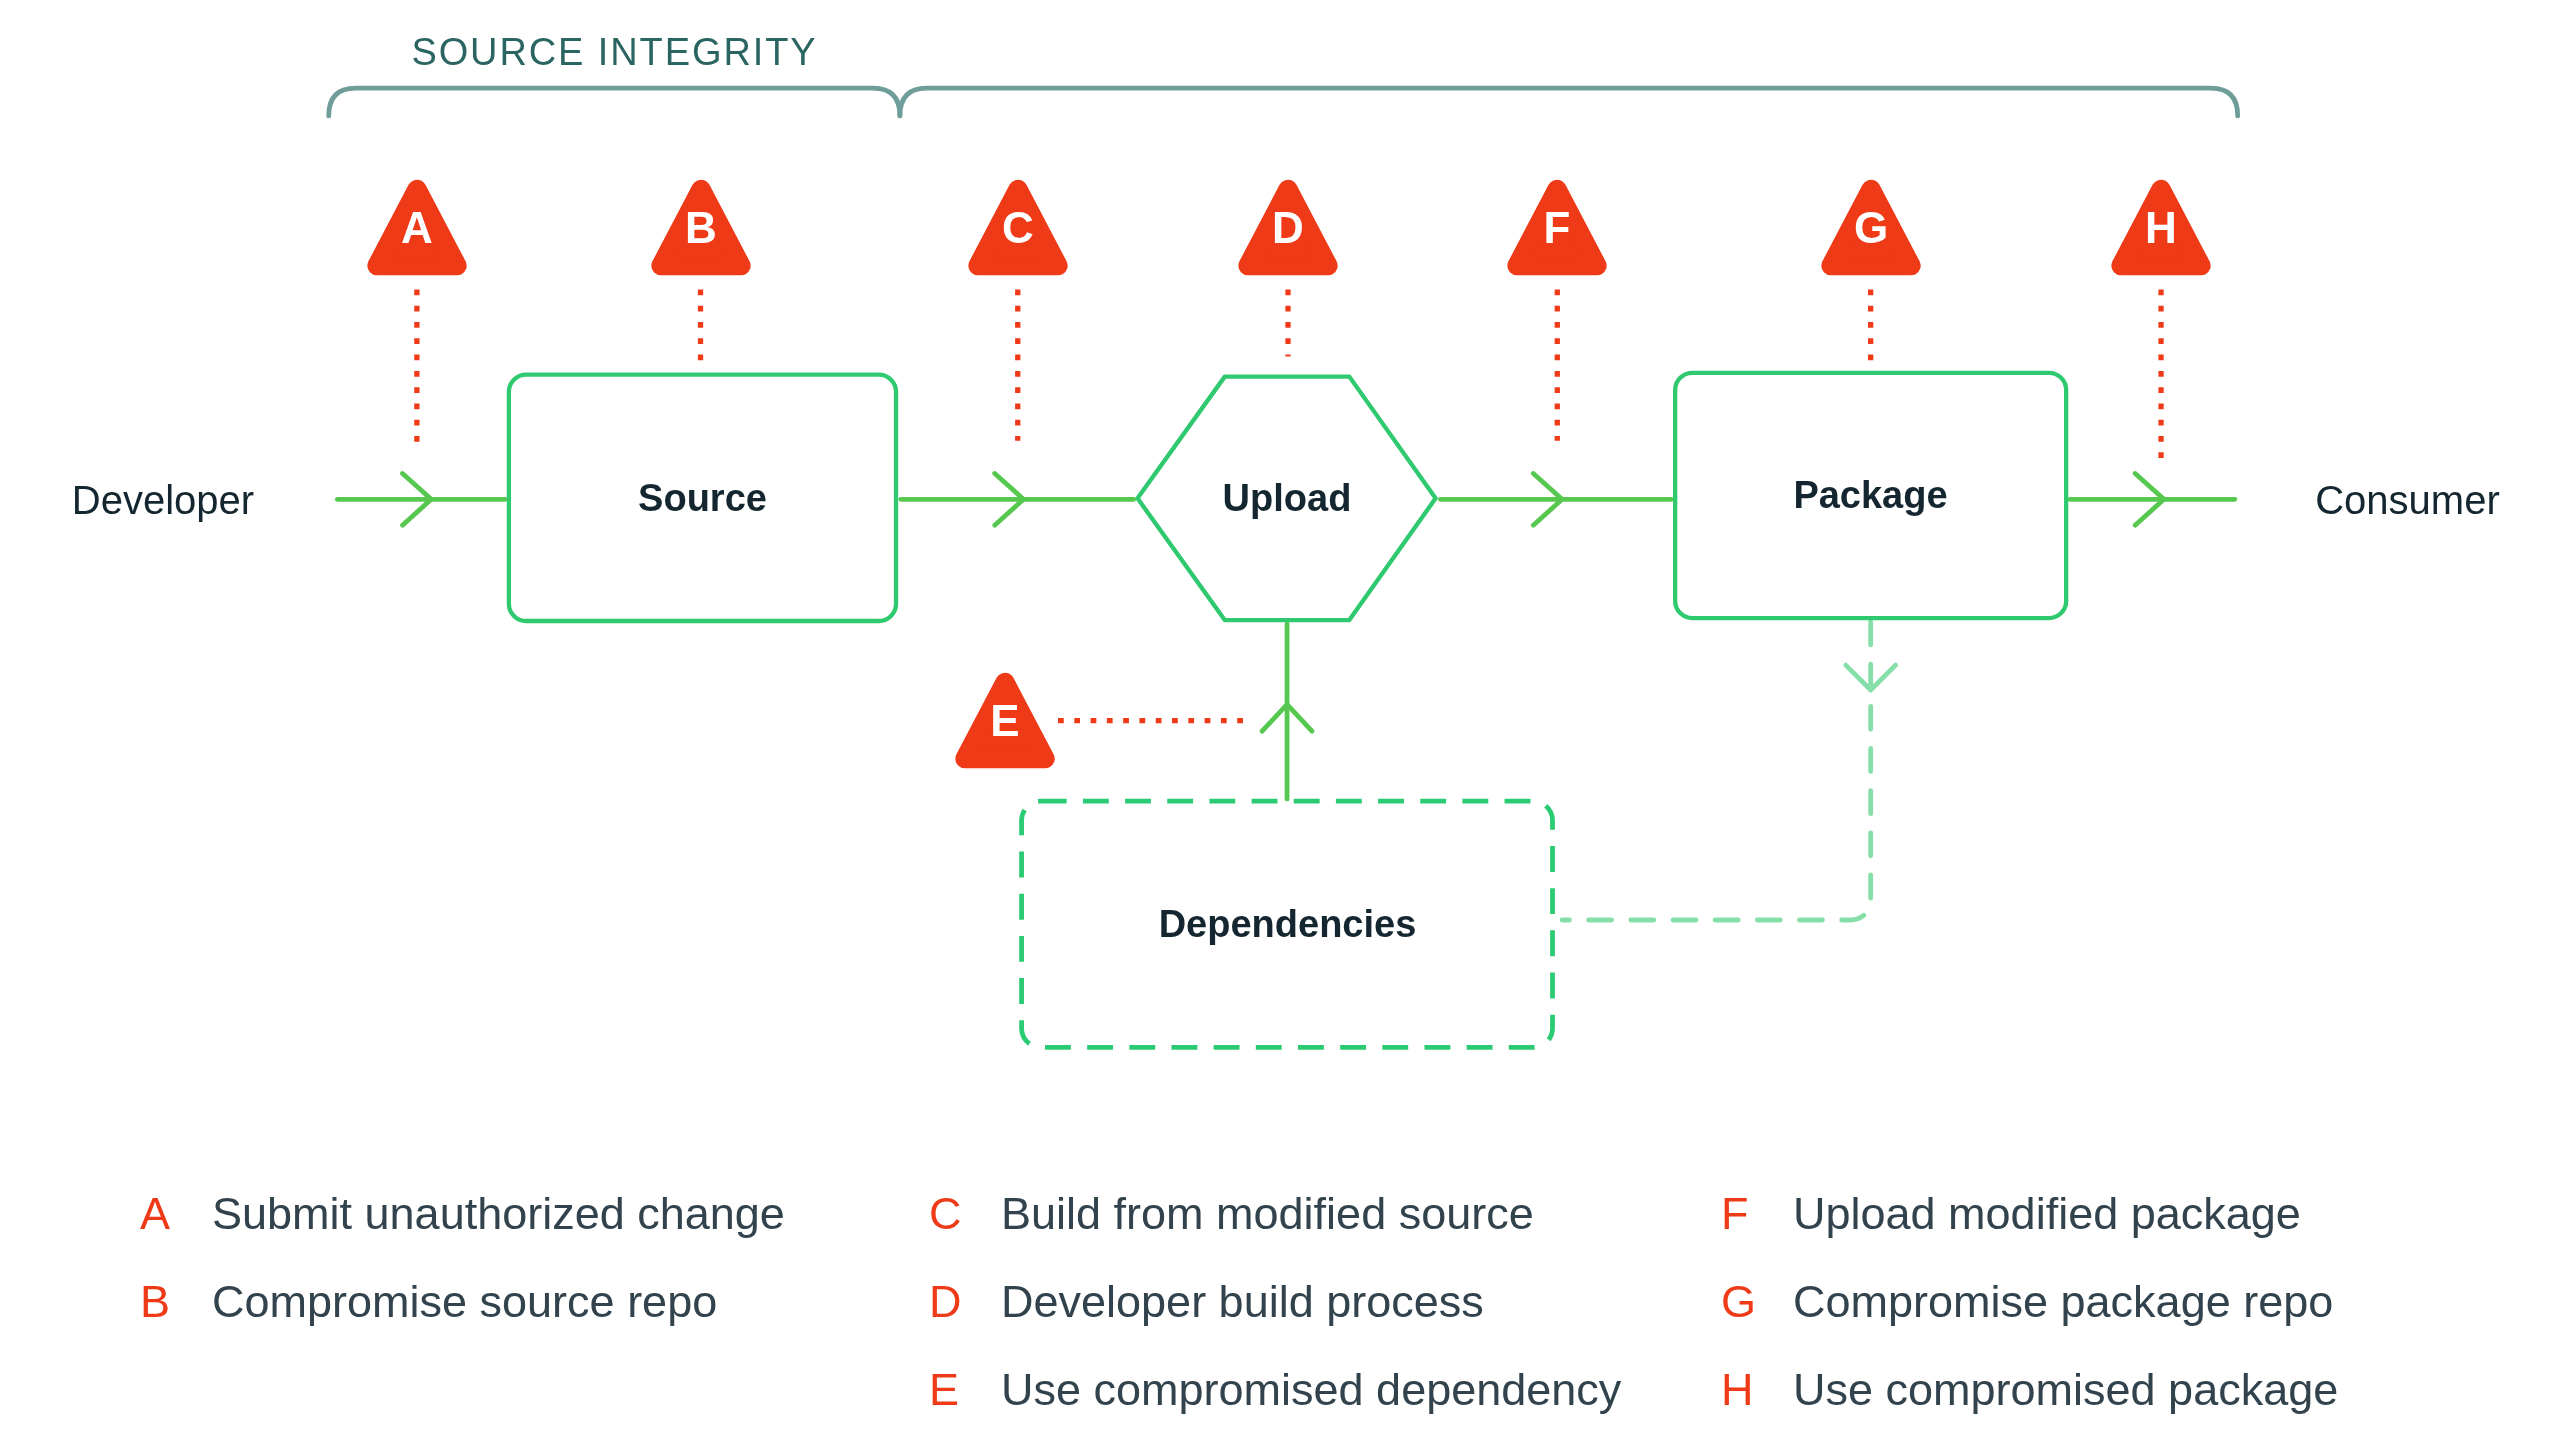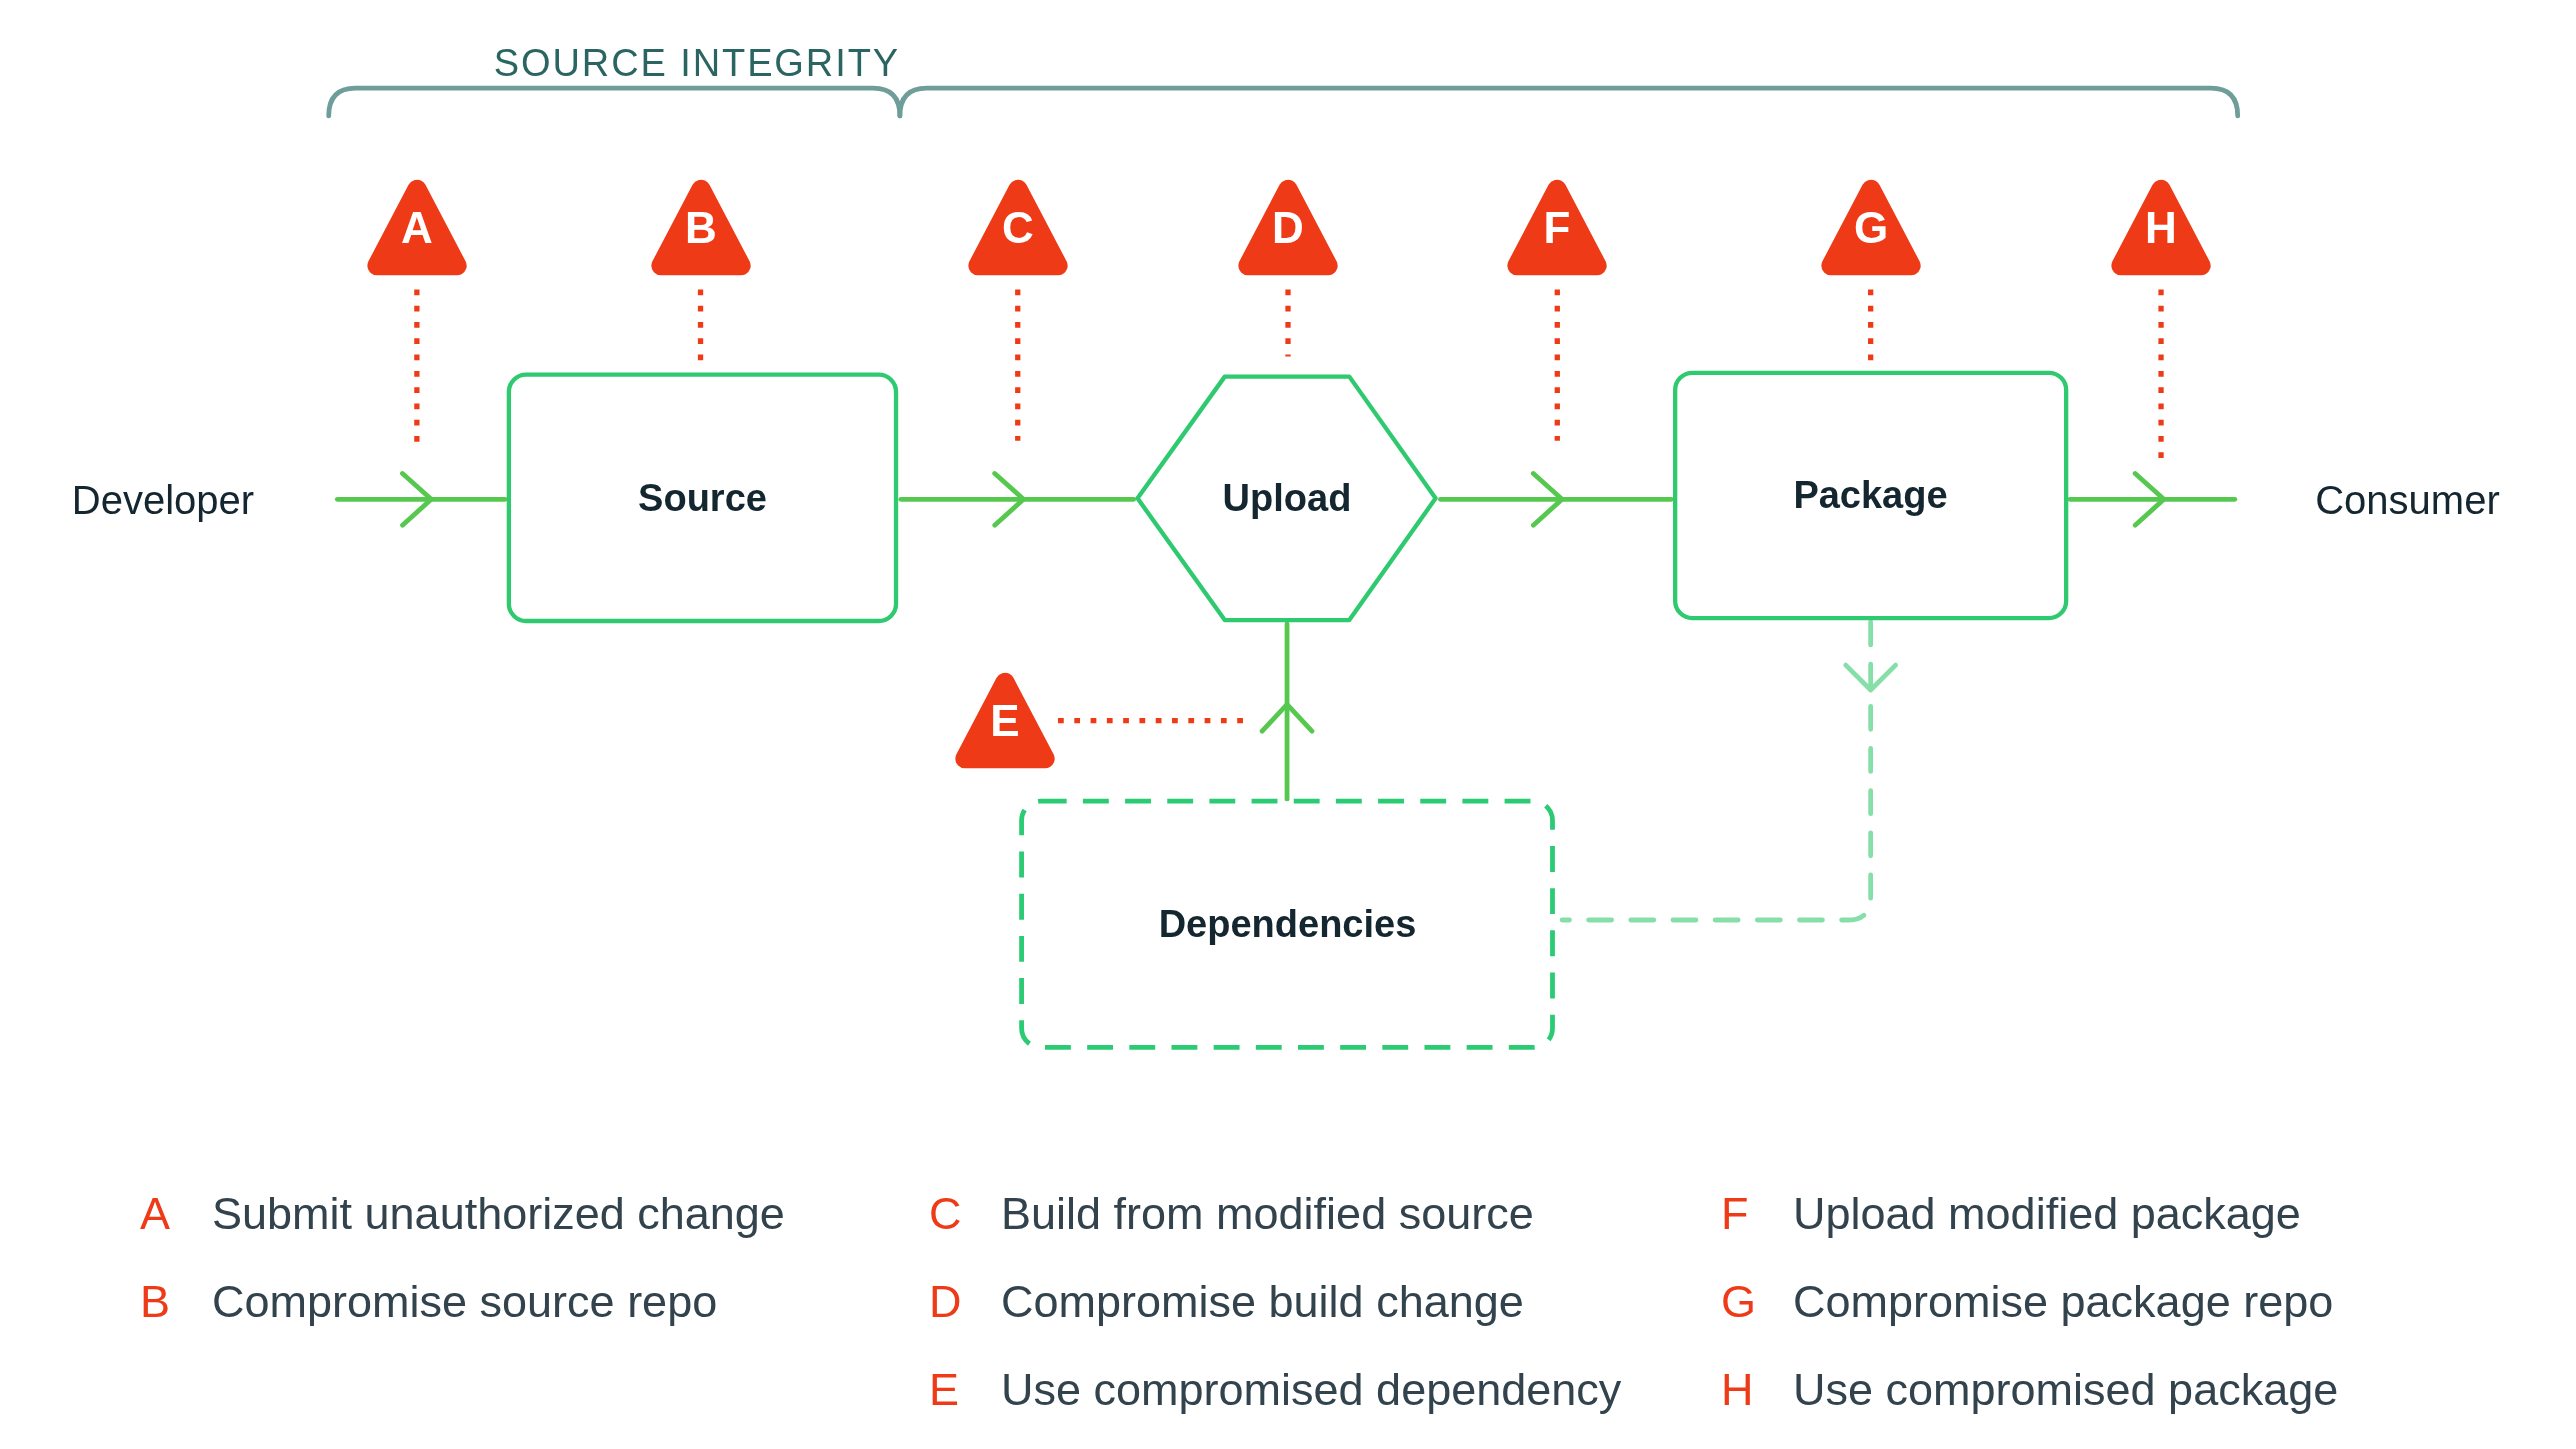--- a/index.html
+++ b/index.html
@@ -83,21 +83,21 @@
     <path class="threat-line" d="M435,302 L435,468"></path>
     <path class="threat-line" d="M731,302 L731,380"></path>
     <path class="threat-line" d="M1062,302 L1062,460"></path>
     <path class="threat-line" d="M1344,302 L1344,372"></path>
     <path class="threat-line" d="M1104,752 L1308,752"></path>
     <path class="threat-line" d="M1625,302 L1625,460"></path>
     <path class="threat-line" d="M1952,302 L1952,378"></path>
     <path class="threat-line" d="M2255,302 L2255,487"></path>
   </svg>
 
-  <div class="section-label" style="left:329px;top:42px;width:571px;text-align:right;">SOURCE INTEGRITY</div>
+  <div class="section-label" style="left:329px;top:31px;width:571px;">SOURCE INTEGRITY</div>
 
   <div class="endpoint-label" style="left:19px;top:471px;width:288px;height:58px;">Developer</div>
   <div class="endpoint-label" style="left:2258px;top:471px;width:299px;height:58px;">Consumer</div>
 
   <div class="node-label" style="left:509px;top:375px;width:387px;height:246px;">Source</div>
   <div class="node-label" style="left:1138px;top:377px;width:298px;height:243px;">Upload</div>
   <div class="node-label" style="left:1675px;top:373px;width:391px;height:245px;">Package</div>
   <div class="node-label" style="left:1022px;top:801px;width:531px;height:246px;text-align:right;">Dependencies</div>
 
   <div class="badge" style="left:367px;top:174px;">
@@ -156,21 +156,21 @@
   <div class="legend-row" style="left:140px;top:1276px;">
     <span class="legend-letter">B</span>
     <span class="legend-text">Compromise source repo</span>
   </div>
   <div class="legend-row" style="left:929px;top:1188px;">
     <span class="legend-letter">C</span>
     <span class="legend-text">Build from modified source</span>
   </div>
   <div class="legend-row" style="left:929px;top:1276px;">
     <span class="legend-letter">D</span>
-    <span class="legend-text">Compromise build change</span>
+    <span class="legend-text">Developer build process</span>
   </div>
   <div class="legend-row" style="left:929px;top:1364px;">
     <span class="legend-letter">E</span>
     <span class="legend-text">Use compromised dependency</span>
   </div>
   <div class="legend-row" style="left:1721px;top:1188px;">
     <span class="legend-letter">F</span>
     <span class="legend-text">Upload modified package</span>
   </div>
   <div class="legend-row" style="left:1721px;top:1276px;">

